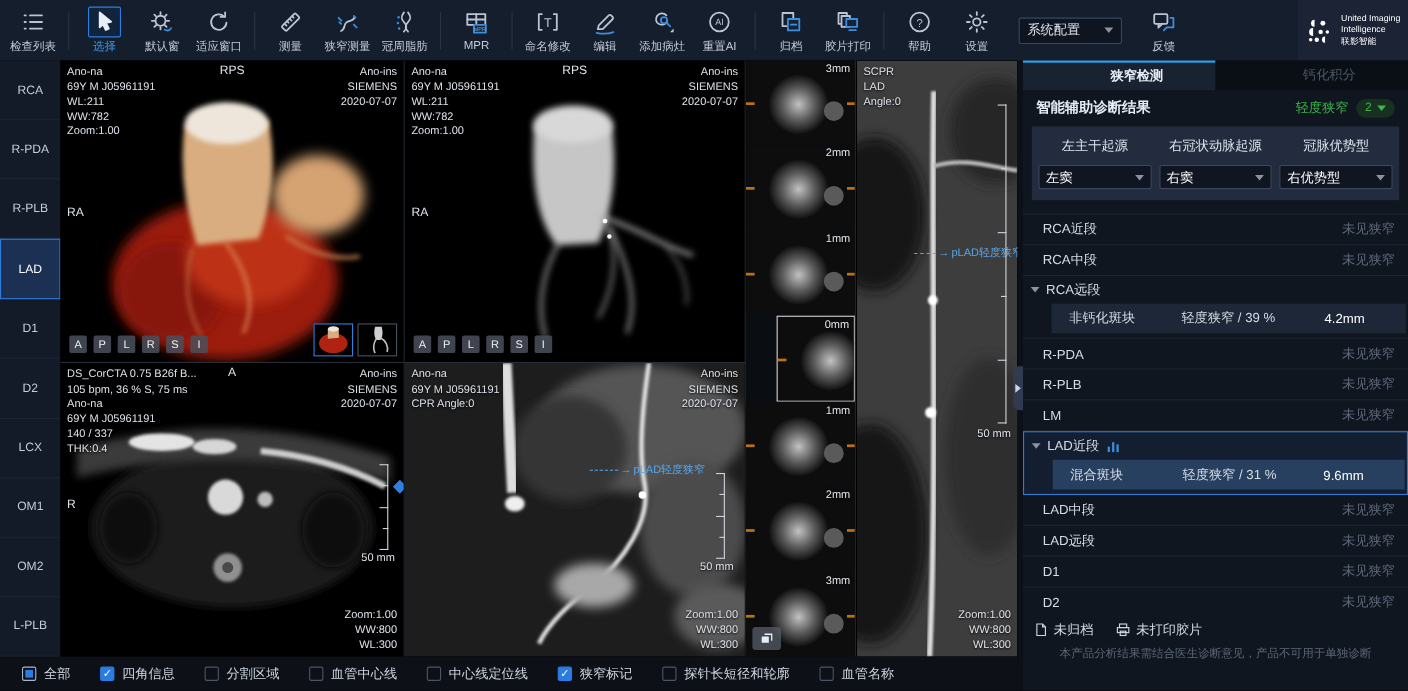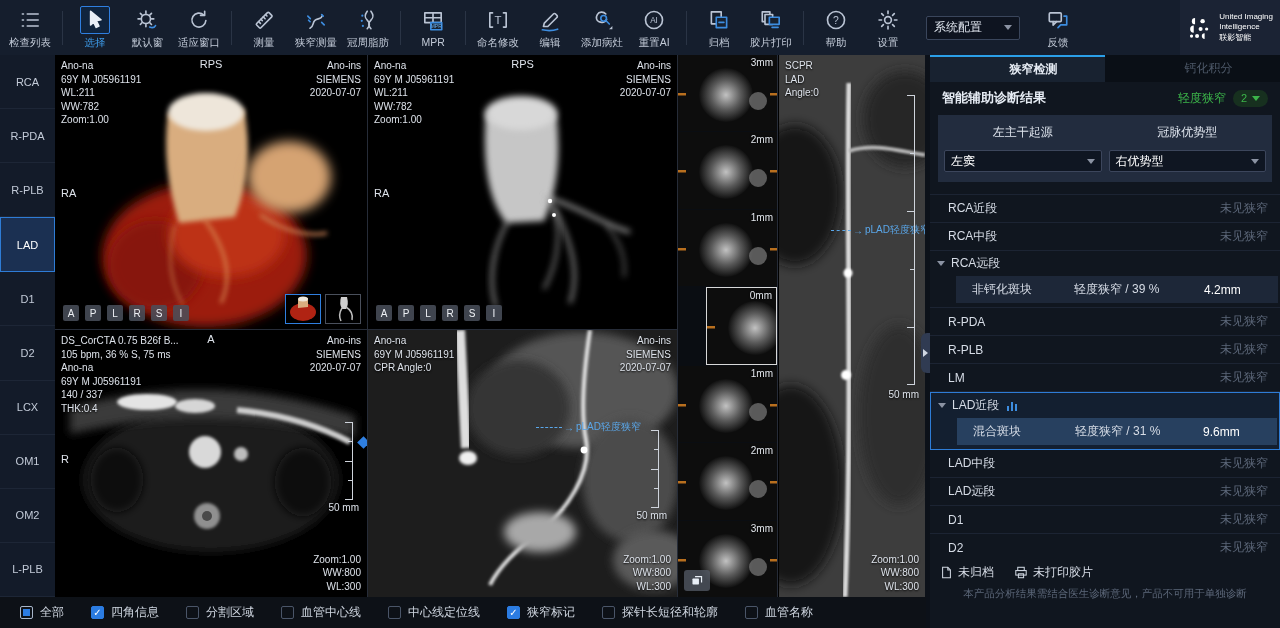--- a/index.html
+++ b/index.html
@@ -736,20 +736,27 @@
     </div>
     <div class="origin">
         <div class="origin-col">
           <div class="origin-label">左主干起源</div>
           <div class="origin-select">
             <span>左窦</span>
             <span class="caret"></span>
           </div>
         </div>
         <div class="origin-col">
+          <div class="origin-label">右冠状动脉起源</div>
+          <div class="origin-select">
+            <span>右窦</span>
+            <span class="caret"></span>
+          </div>
+        </div>
+        <div class="origin-col">
           <div class="origin-label">冠脉优势型</div>
           <div class="origin-select">
             <span>右优势型</span>
             <span class="caret"></span>
           </div>
         </div>
       </div>
     <div class="segments">
         <div class="seg-row">
           <span>RCA近段</span>

